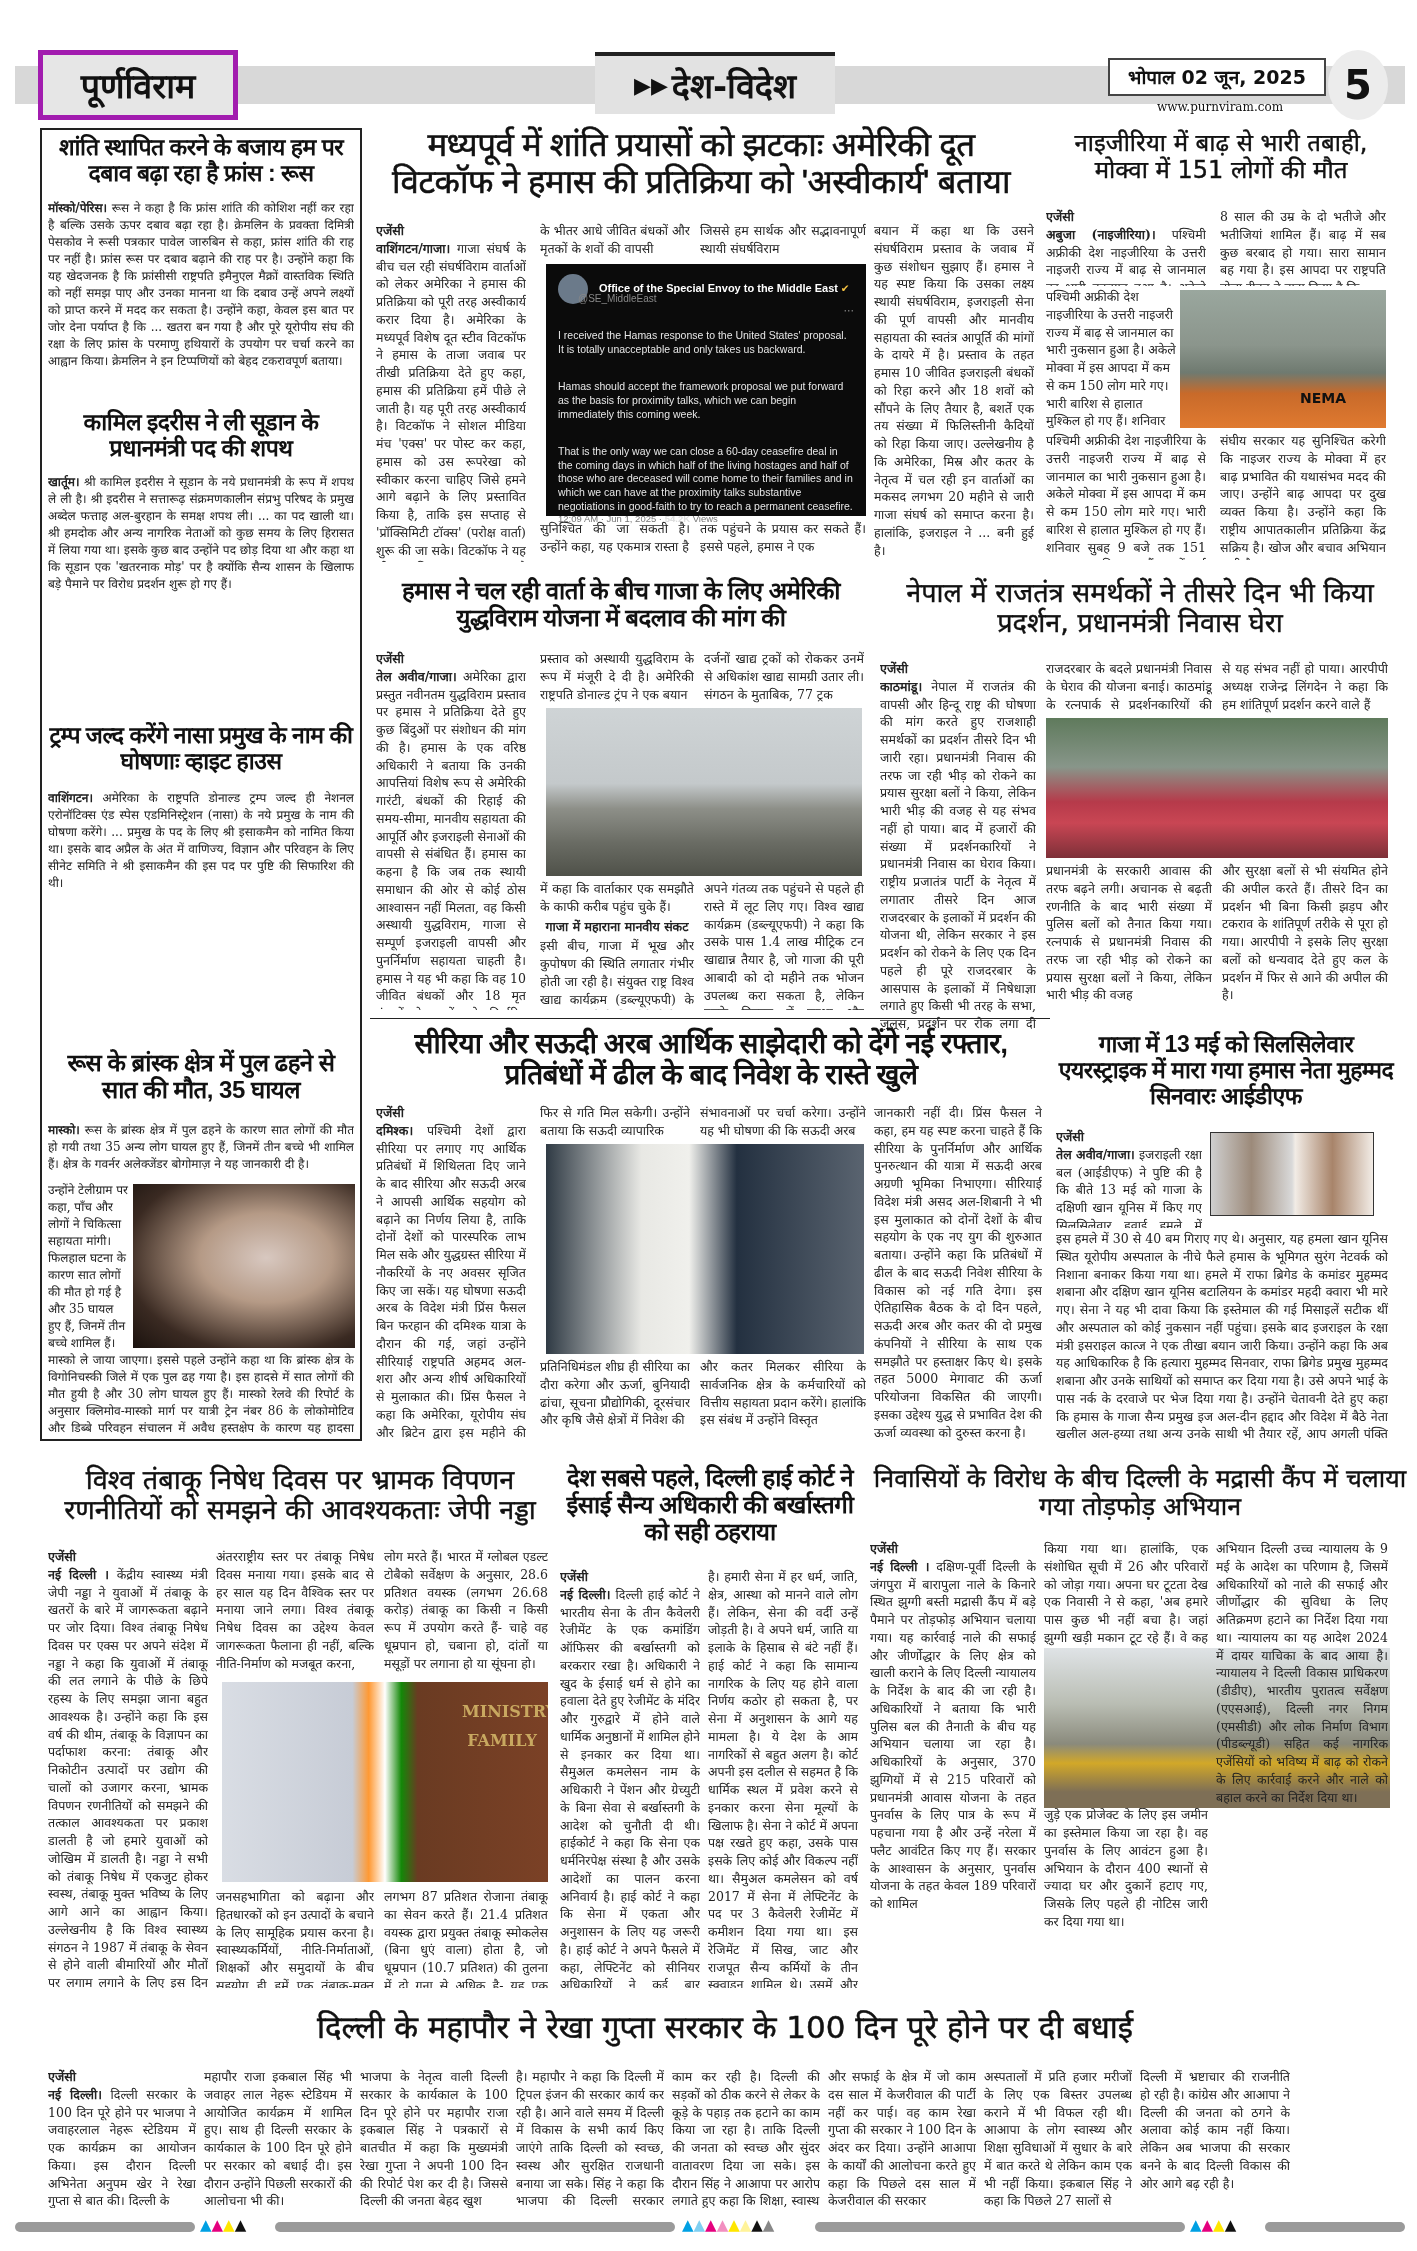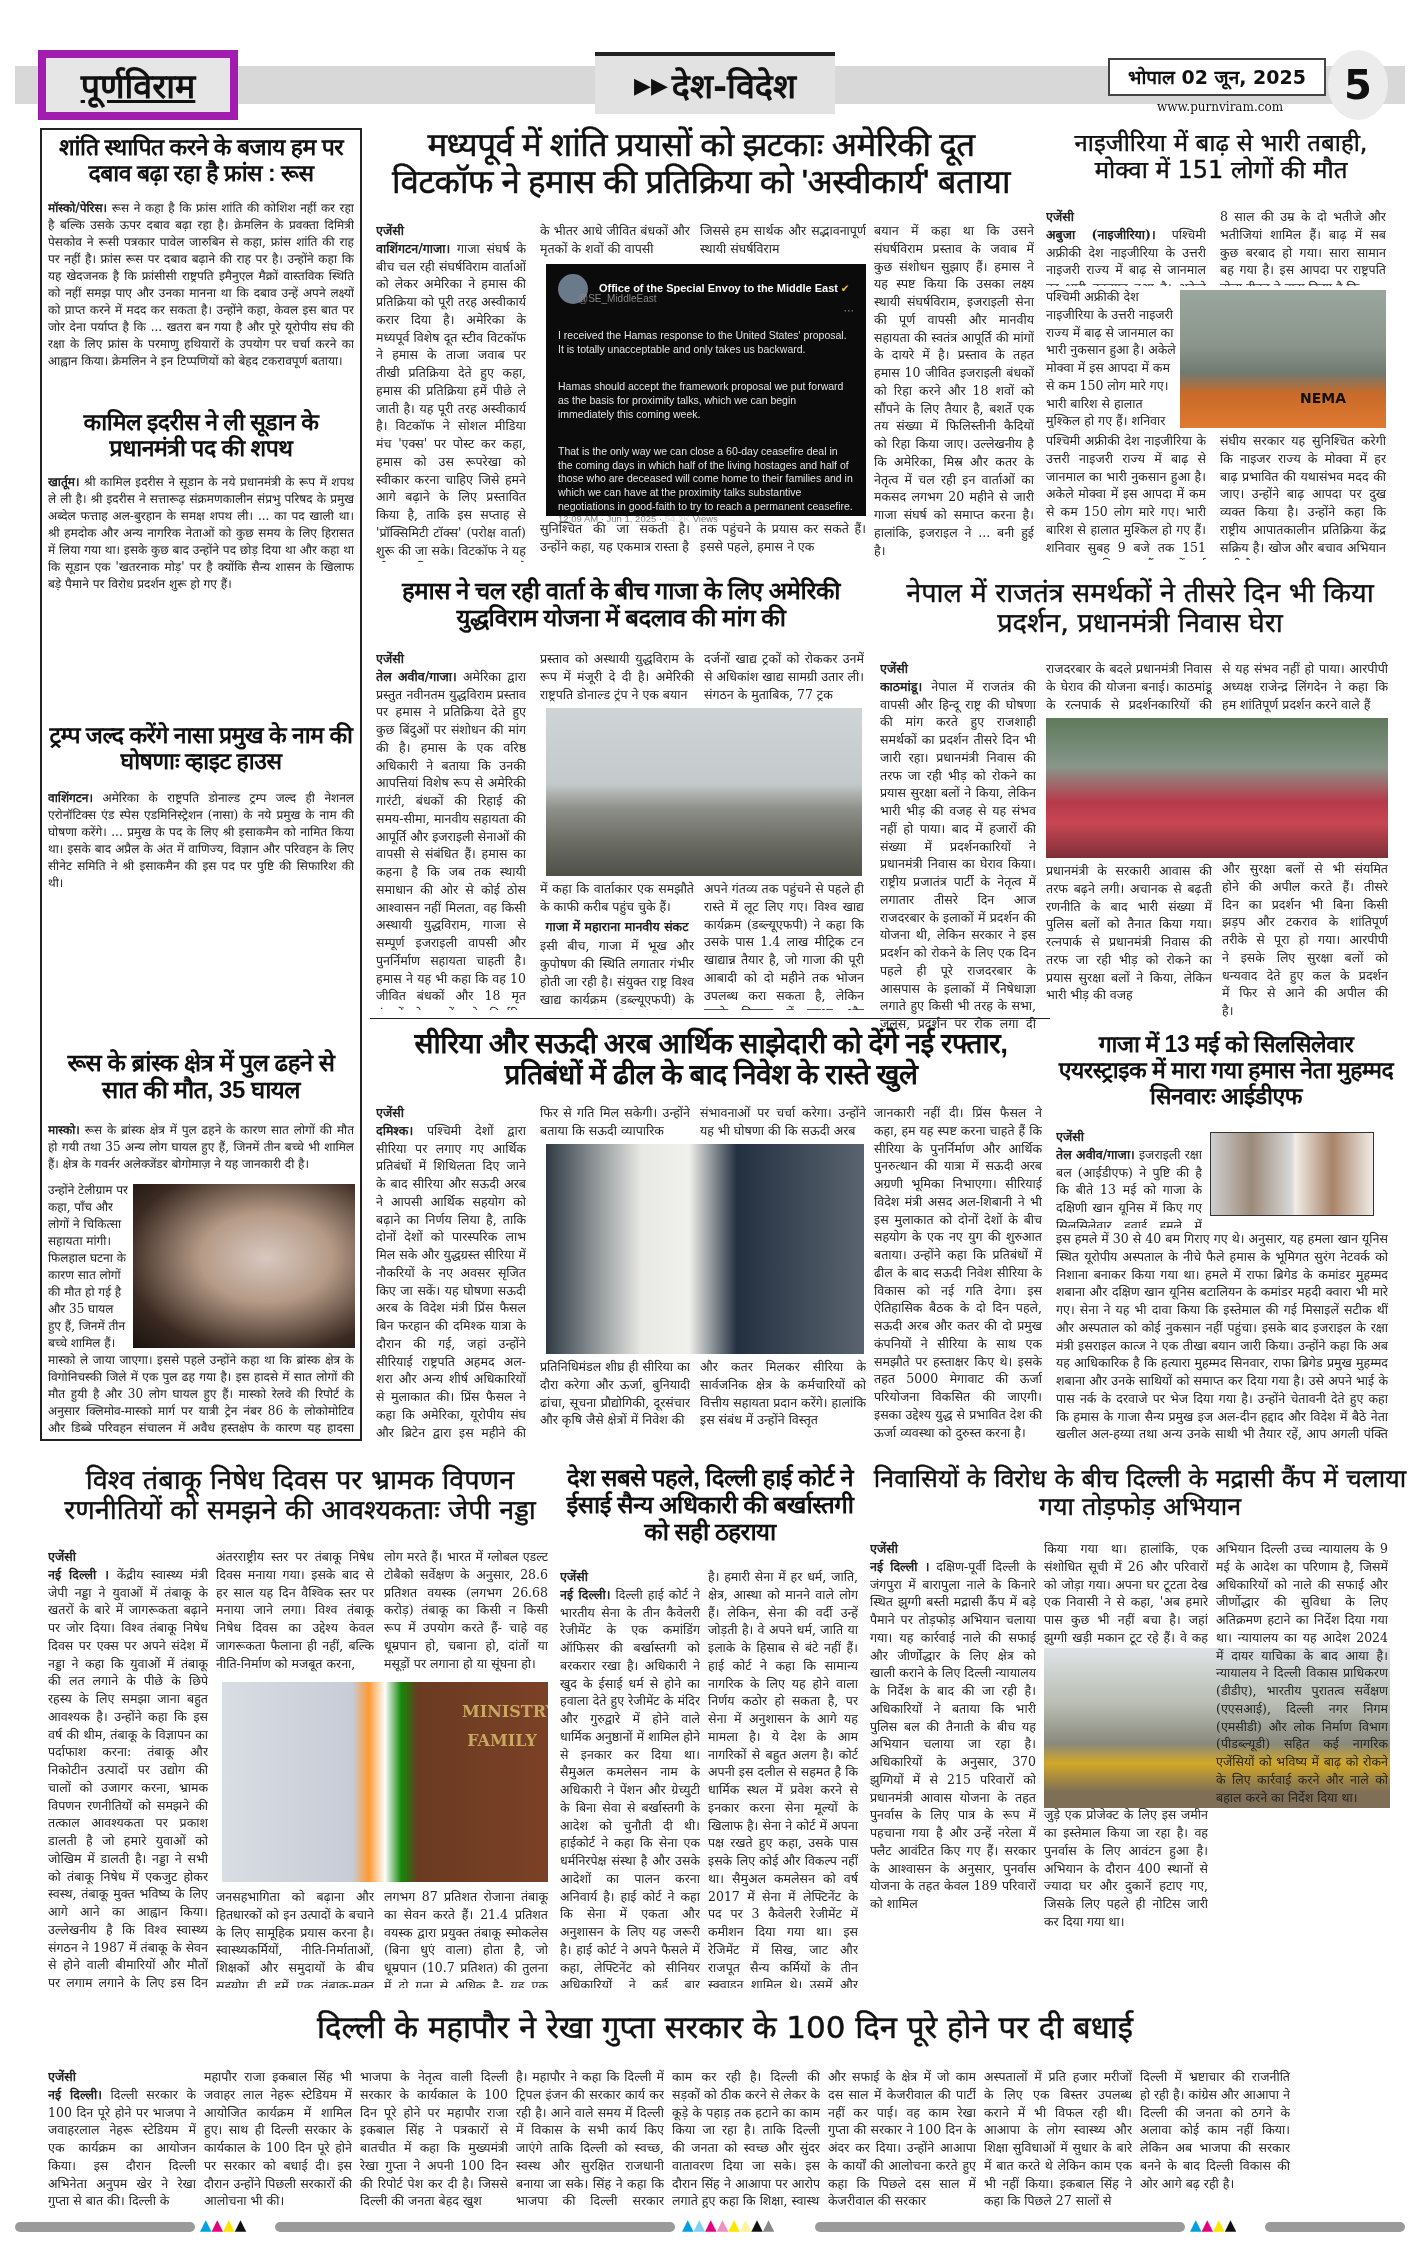--- a/index.html
+++ b/index.html
@@ -1,20 +1,20 @@
 <!DOCTYPE html>
 <html><head>
 <meta charset="utf-8">
 <style>
   * { box-sizing: border-box; margin: 0; padding: 0; }
   body { width: 1417px; height: 2251px; background: #fff; font-family: "DejaVu Sans", sans-serif; color: #111; position: relative; overflow: hidden; }
   .abs { position: absolute; }
   
   .masthead-band { left: 15px; top: 66px; width: 1390px; height: 38px; background: #d8d8d8; }
-  .brand { left: 38px; top: 50px; width: 200px; height: 70px; background: #e6e6e6; border: 8px solid #a21caf; display:flex; align-items:center; justify-content:center; font-family: "DejaVu Sans", sans-serif; font-weight: bold; font-size: 34px; text-decoration: underline; }
+  .brand { left: 38px; top: 50px; width: 200px; height: 70px; background: #e6e6e6; border: 5px solid #a21caf; display:flex; align-items:center; justify-content:center; font-family: "DejaVu Sans", sans-serif; font-weight: bold; font-size: 34px; }
   .section-tab { left: 595px; top: 52px; width: 240px; height: 62px; background: #e2e2e2; border-top: 4px solid #222; display:flex; align-items:center; justify-content:center; font-size: 34px; font-weight: bold; }
   .section-tab .arr { font-size: 22px; margin-right: 4px; }
   .date-box { left: 1108px; top: 58px; width: 218px; height: 38px; background:#fff; border:2px solid #444; display:flex; align-items:center; justify-content:center; font-size: 19px; font-weight:bold; }
   .site-url { left: 1120px; top: 100px; width: 200px; font-size: 12px; text-align:center; font-family: "DejaVu Serif", serif; }
   .page-num { left: 1328px; top: 50px; width: 60px; height: 70px; border-radius: 50%; background:#ececec; display:flex; align-items:center; justify-content:center; font-size: 40px; font-weight: bold; }
 
   .headline { position:absolute; text-align:center; font-weight:bold; line-height:1.12; color:#111; }
   .condensed { font-family: "Liberation Sans", sans-serif; letter-spacing:-0.5px; }
   .body-text { position:absolute; font-family: "DejaVu Serif", serif; font-size: 12.5px; line-height: 1.42; text-align: justify; color:#222; overflow:hidden; }
   .dateline { font-weight: bold; }
@@ -140,21 +140,21 @@
 <div class="headline" style="left:880px; top:578px; width:520px; font-size:27px; font-weight:normal; -webkit-text-stroke:0.4px #111;">नेपाल में राजतंत्र समर्थकों ने तीसरे दिन भी किया प्रदर्शन, प्रधानमंत्री निवास घेरा</div>
 <div class="body-text" style="left:880px; top:660px; width:156px; height:370px;">
   <div class="dateline">एजेंसी</div>
   <span class="dateline">काठमांडू।</span>
   <span>नेपाल में राजतंत्र की वापसी और हिन्दू राष्ट्र की घोषणा की मांग करते हुए राजशाही समर्थकों का प्रदर्शन तीसरे दिन भी जारी रहा। प्रधानमंत्री निवास की तरफ जा रही भीड़ को रोकने का प्रयास सुरक्षा बलों ने किया, लेकिन भारी भीड़ की वजह से यह संभव नहीं हो पाया। बाद में हजारों की संख्या में प्रदर्शनकारियों ने प्रधानमंत्री निवास का घेराव किया। राष्ट्रीय प्रजातंत्र पार्टी के नेतृत्व में लगातार तीसरे दिन आज राजदरबार के इलाकों में प्रदर्शन की योजना थी, लेकिन सरकार ने इस प्रदर्शन को रोकने के लिए एक दिन पहले ही पूरे राजदरबार के आसपास के इलाकों में निषेधाज्ञा लगाते हुए किसी भी तरह के सभा, जुलूस, प्रदर्शन पर रोक लगा दी थी।</span>
 </div>
 <div class="body-text" style="left:1046px; top:660px; width:166px; height:54px;">राजदरबार के बदले प्रधानमंत्री निवास के घेराव की योजना बनाई। काठमांडू के रत्नपार्क से प्रदर्शनकारियों की भीड़</div>
 <div class="body-text" style="left:1222px; top:660px; width:166px; height:54px;">से यह संभव नहीं हो पाया। आरपीपी अध्यक्ष राजेन्द्र लिंगदेन ने कहा कि हम शांतिपूर्ण प्रदर्शन करने वाले हैं</div>
 <div class="photo" style="left:1046px; top:718px; width:342px; height:140px; background: linear-gradient(180deg,#5f7a5c 0%, #88968a 35%, #b63a4a 60%, #c94654 75%, #7d3038 100%);"></div>
 <div class="body-text" style="left:1046px; top:862px; width:166px; height:168px;">प्रधानमंत्री के सरकारी आवास की तरफ बढ़ने लगी। अचानक से बढ़ती रणनीति के बाद भारी संख्या में पुलिस बलों को तैनात किया गया। रत्नपार्क से प्रधानमंत्री निवास की तरफ जा रही भीड़ को रोकने का प्रयास सुरक्षा बलों ने किया, लेकिन भारी भीड़ की वजह</div>
-<div class="body-text" style="left:1222px; top:862px; width:166px; height:168px;font-family:Liberation Mono, monospace;">और सुरक्षा बलों से भी संयमित होने की अपील करते हैं। तीसरे दिन का प्रदर्शन भी बिना किसी झड़प और टकराव के शांतिपूर्ण तरीके से पूरा हो गया। आरपीपी ने इसके लिए सुरक्षा बलों को धन्यवाद देते हुए कल के प्रदर्शन में फिर से आने की अपील की है।</div>
+<div class="body-text" style="left:1222px; top:862px; width:166px; height:168px;">और सुरक्षा बलों से भी संयमित होने की अपील करते हैं। तीसरे दिन का प्रदर्शन भी बिना किसी झड़प और टकराव के शांतिपूर्ण तरीके से पूरा हो गया। आरपीपी ने इसके लिए सुरक्षा बलों को धन्यवाद देते हुए कल के प्रदर्शन में फिर से आने की अपील की है।</div>
 
 <div class="rule" style="left:370px; top:1018px; width:680px; height:1px;"></div>
 
 <div class="headline condensed" style="left:376px; top:1028px; width:670px; font-size:28px;">सीरिया और सऊदी अरब आर्थिक साझेदारी को देंगे नई रफ्तार, प्रतिबंधों में ढील के बाद निवेश के रास्ते खुले</div>
 <div class="body-text" style="left:376px; top:1104px; width:150px; height:338px;">
   <div class="dateline">एजेंसी</div>
   <span class="dateline">दमिश्क।</span>
   <span>पश्चिमी देशों द्वारा सीरिया पर लगाए गए आर्थिक प्रतिबंधों में शिथिलता दिए जाने के बाद सीरिया और सऊदी अरब ने आपसी आर्थिक सहयोग को बढ़ाने का निर्णय लिया है, ताकि दोनों देशों को पारस्परिक लाभ मिल सके और युद्धग्रस्त सीरिया में नौकरियों के नए अवसर सृजित किए जा सकें। यह घोषणा सऊदी अरब के विदेश मंत्री प्रिंस फैसल बिन फरहान की दमिश्क यात्रा के दौरान की गई, जहां उन्होंने सीरियाई राष्ट्रपति अहमद अल-शरा और अन्य शीर्ष अधिकारियों से मुलाकात की। प्रिंस फैसल ने कहा कि अमेरिका, यूरोपीय संघ और ब्रिटेन द्वारा इस महीने की शुरुआत में लगाए गए प्रतिबंधों में ढील से सीरिया की उप घरेलू अर्थव्यवस्था को</span>
 </div>
 <div class="body-text" style="left:540px; top:1104px; width:150px; height:36px;">फिर से गति मिल सकेगी। उन्होंने बताया कि सऊदी व्यापारिक</div>

